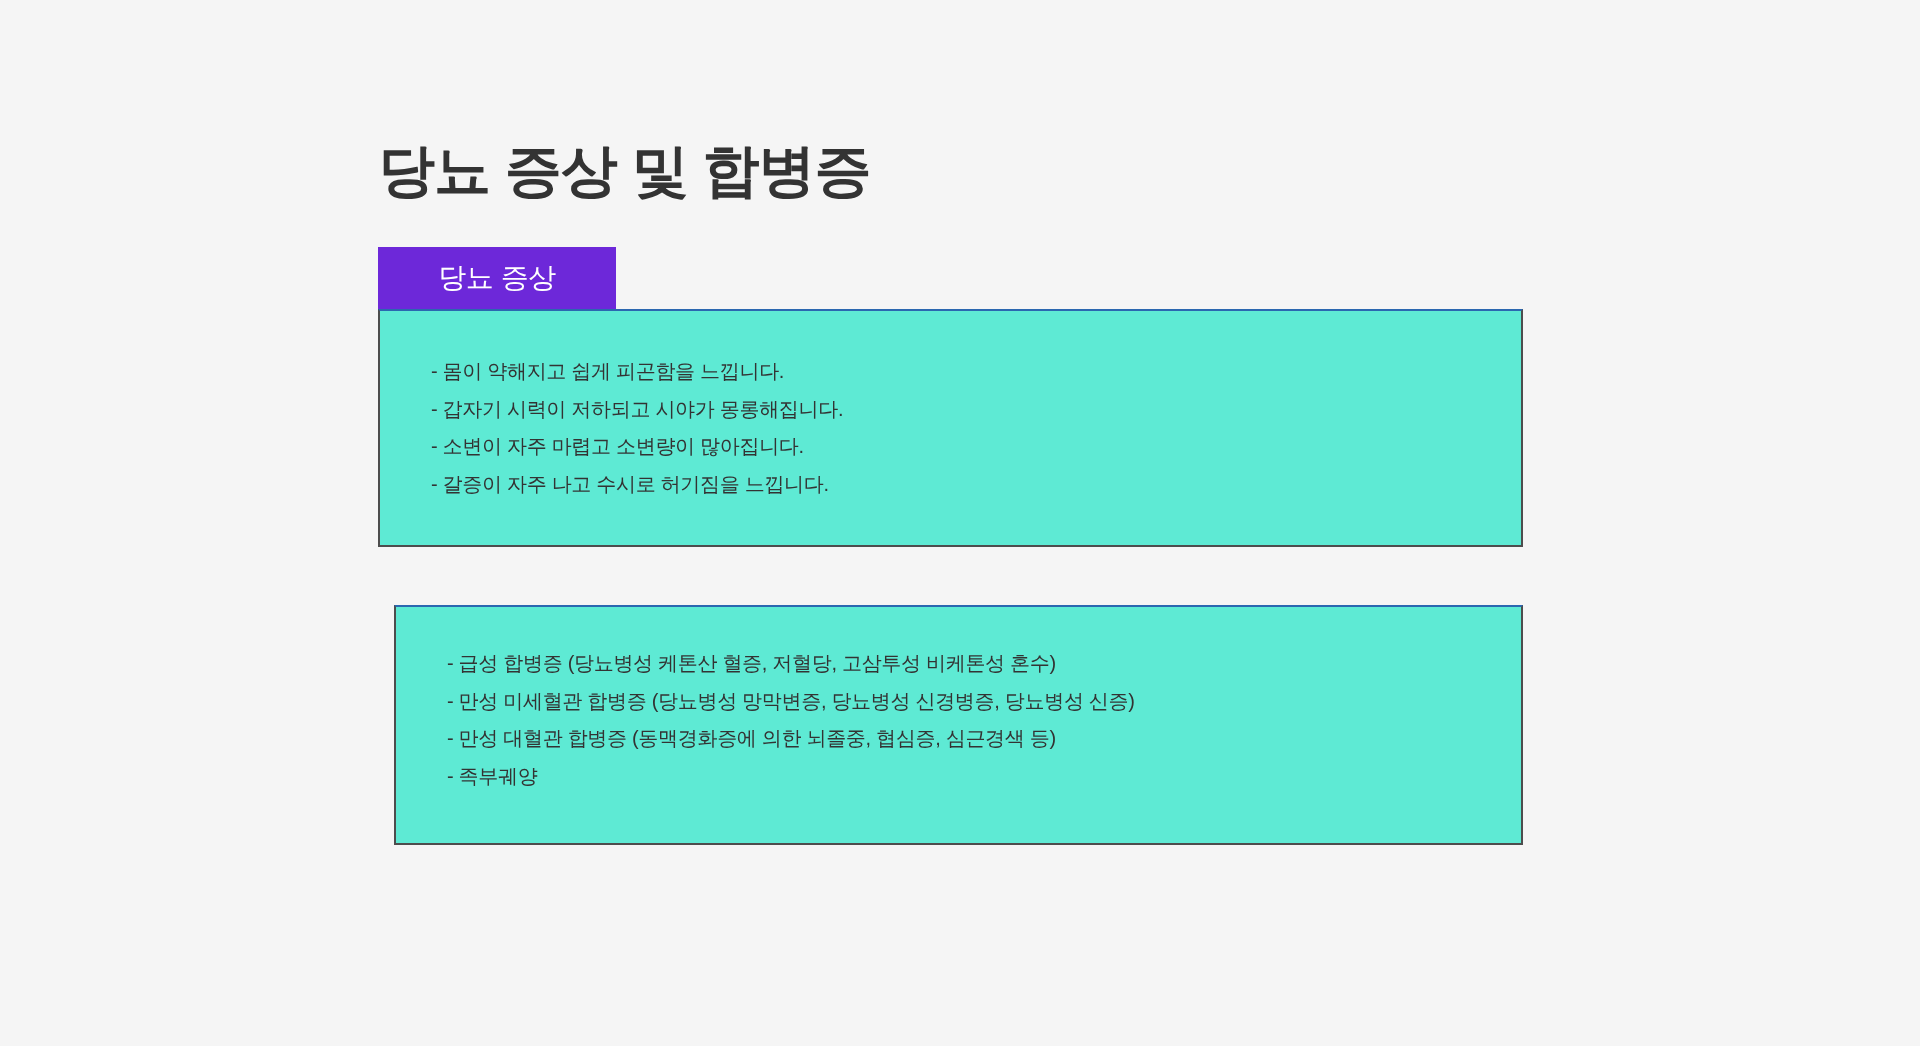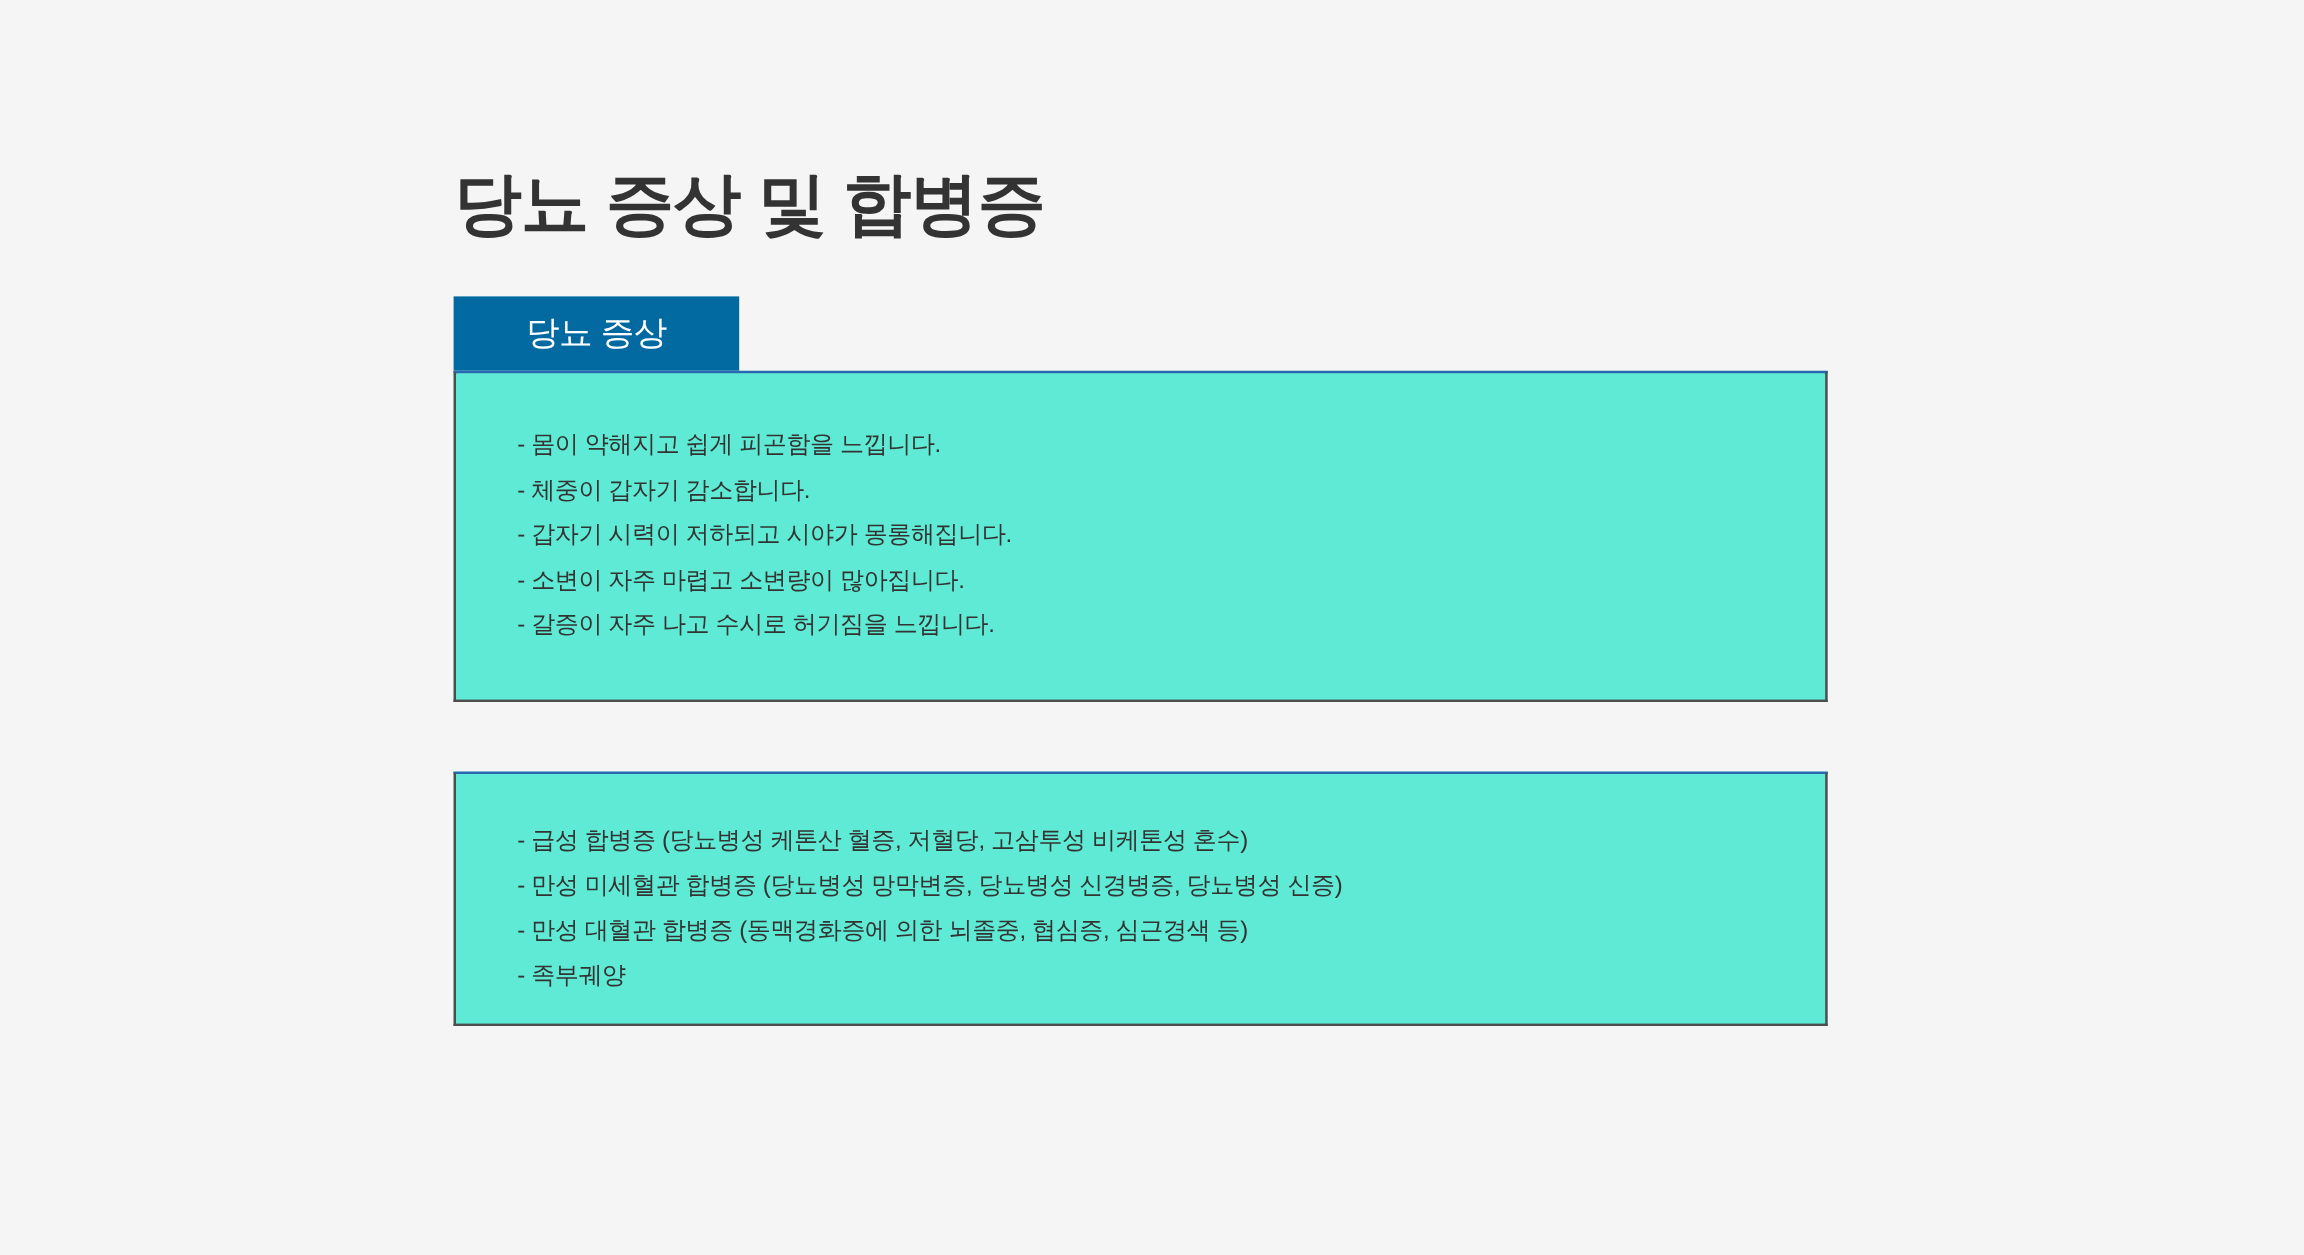--- a/index.html
+++ b/index.html
@@ -28,38 +28,39 @@
     letter-spacing: -1px;
     color: #333333;
   }
   .panel {
     margin: 0 0 58px 0;
   }
   .tab {
     box-sizing: border-box;
     width: 238px;
     height: 62px;
-    background: #0369a1;
+    background: #6d28d9;
     color: #ffffff;
     display: flex;
     align-items: center;
     justify-content: center;
     font-size: 28px;
     letter-spacing: -0.5px;
   }
   .box {
     box-sizing: border-box;
     background: #5eead4;
     border: 2px solid #4d4d4d;
     border-top: 2px solid #2b67b0;
     padding: 42px 30px 42px 51px;
   }
   .panel.complications .box {
     padding-top: 38px;
-    padding-bottom: 20px;
+    padding-bottom: 48px;
+    margin-left: 16px;
   }
   .item-list {
     list-style: none;
     margin: 0;
     padding: 0;
   }
   .item-list li {
     font-size: 20px;
     line-height: 37.5px;
     letter-spacing: -0.3px;
@@ -74,21 +75,20 @@
 
   <h1 class="page-title">당뇨 증상 및 합병증</h1>
 
   <section class="panel symptoms">
     <div class="tab">
       <span>당뇨 증상</span>
     </div>
     <div class="box">
       <ul class="item-list">
         <li>- 몸이 약해지고 쉽게 피곤함을 느낍니다.</li>
-        <li>- 체중이 갑자기 감소합니다.</li>
         <li>- 갑자기 시력이 저하되고 시야가 몽롱해집니다.</li>
         <li>- 소변이 자주 마렵고 소변량이 많아집니다.</li>
         <li>- 갈증이 자주 나고 수시로 허기짐을 느낍니다.</li>
       </ul>
     </div>
   </section>
 
   <section class="panel complications">
     <div class="box">
       <ul class="item-list">

